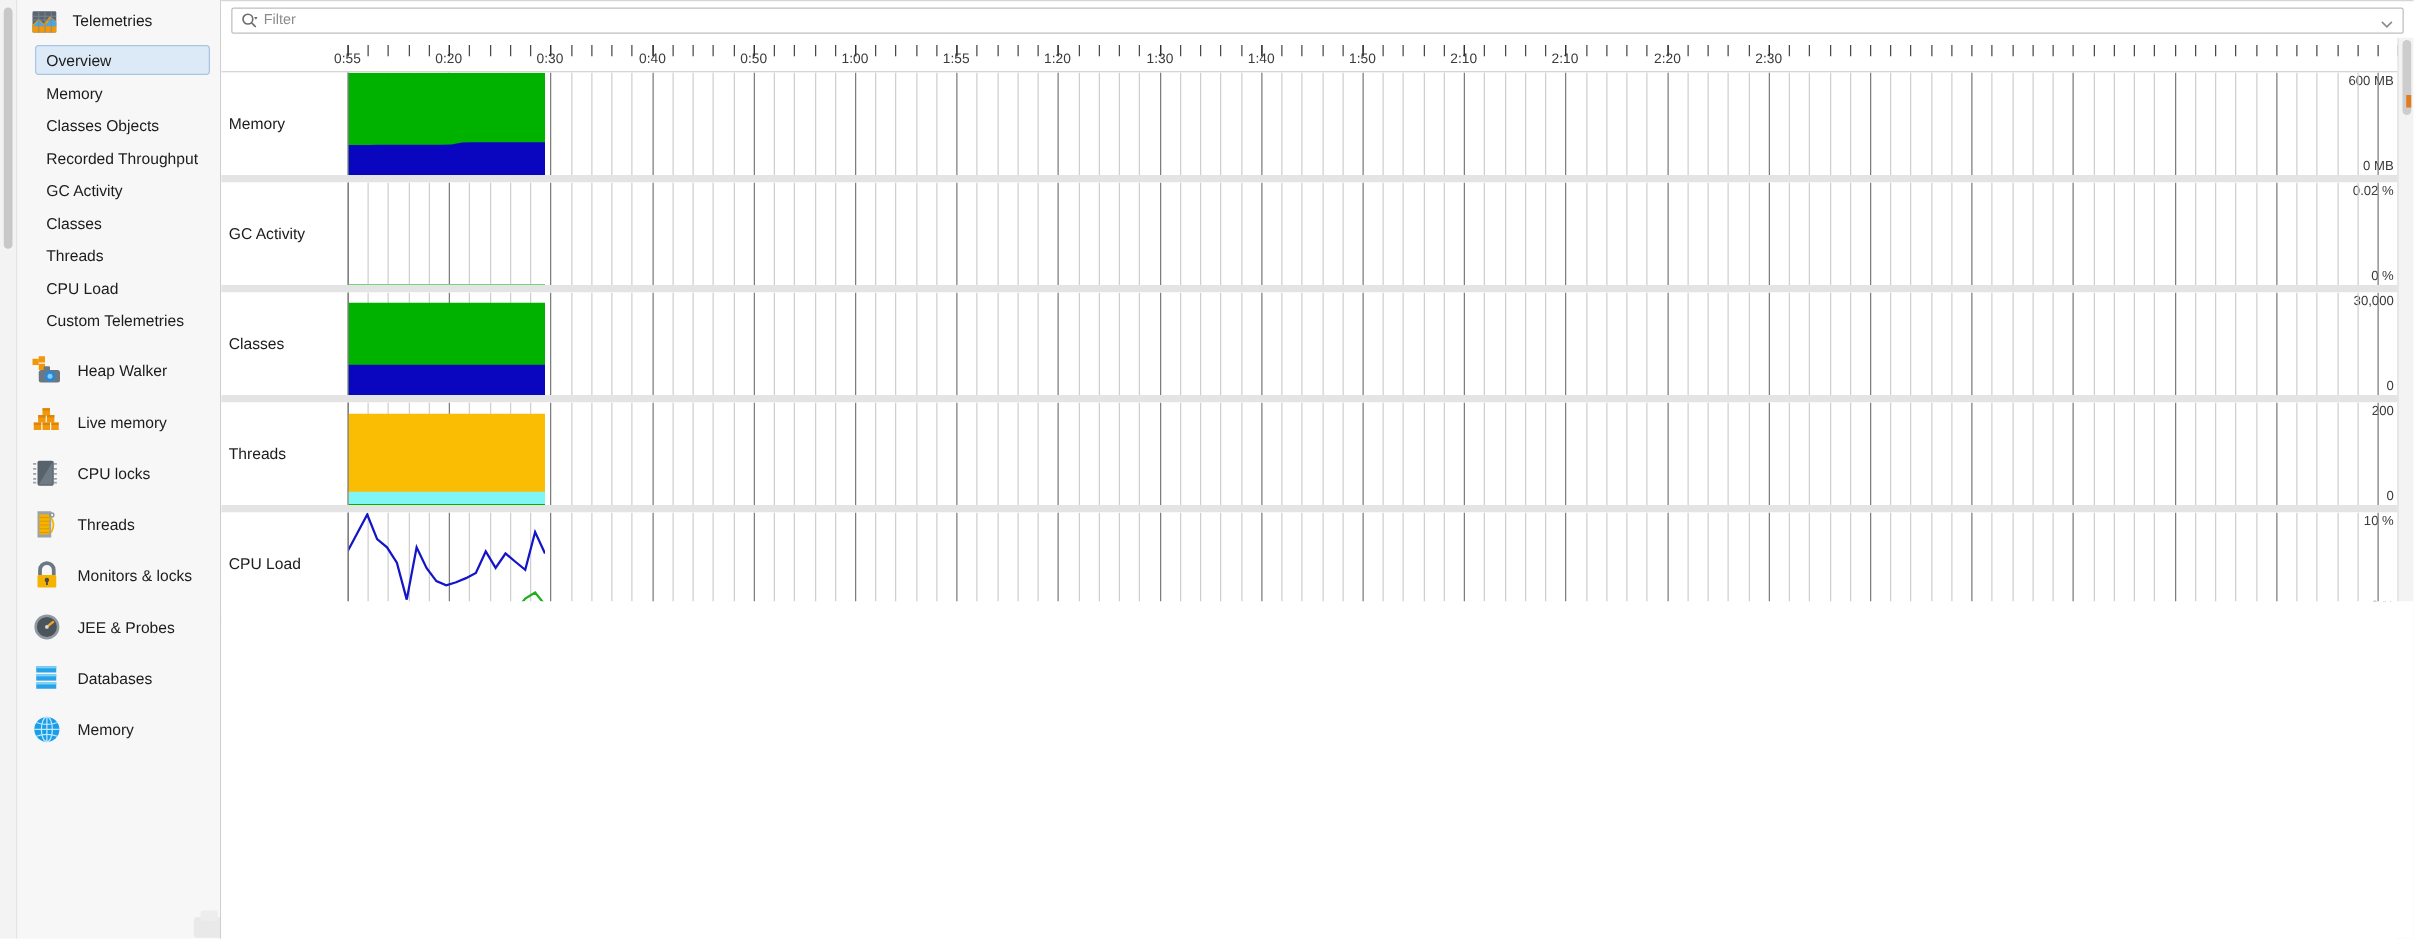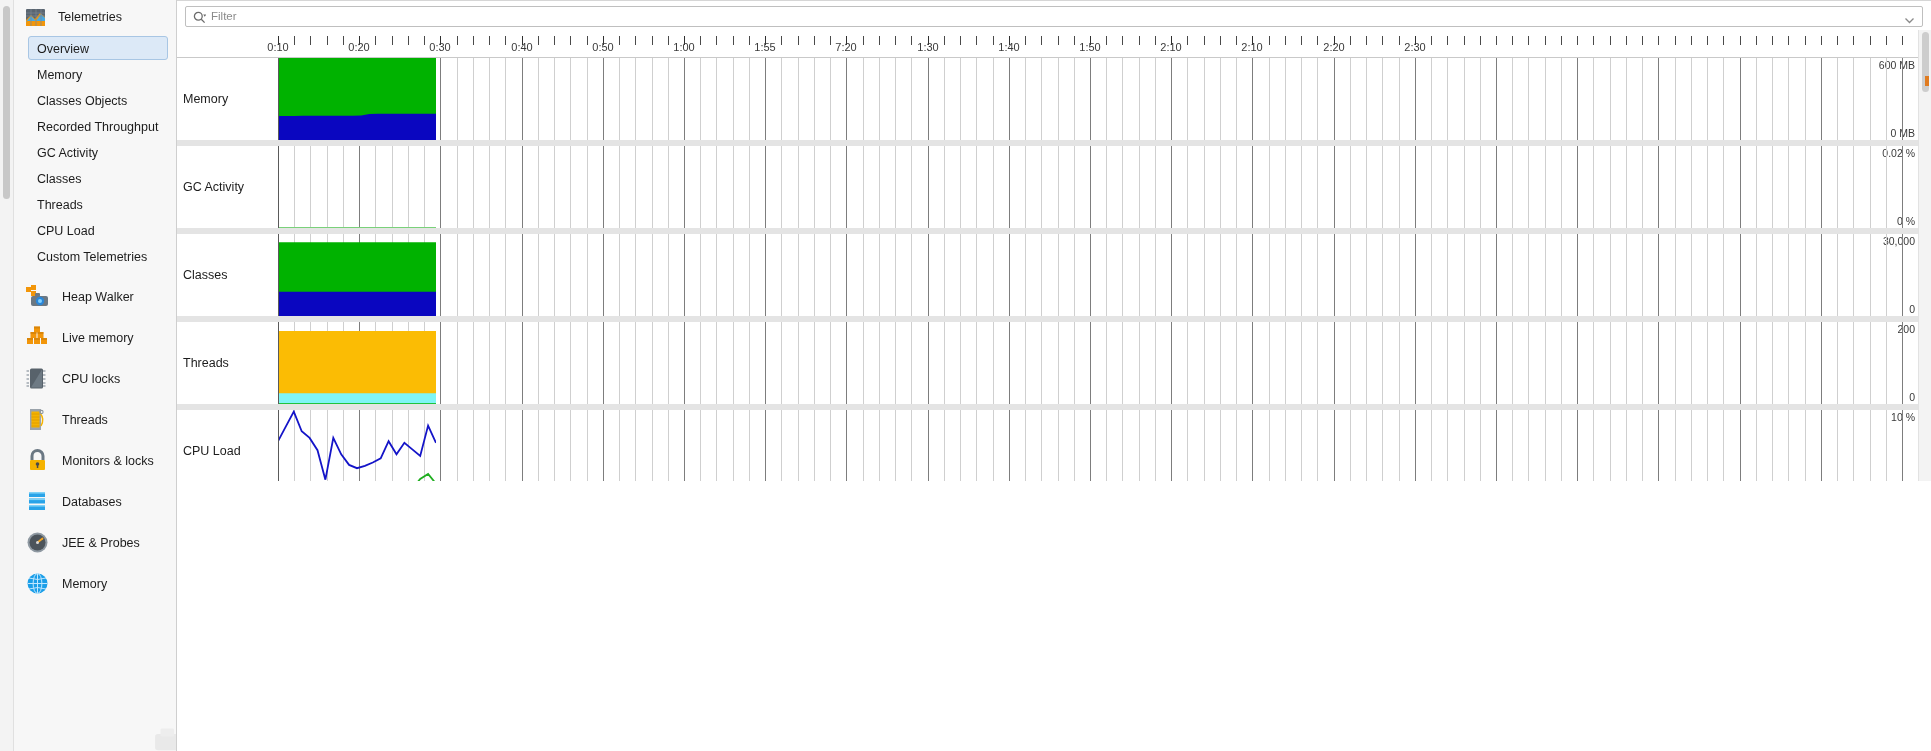--- a/index.html
+++ b/index.html
@@ -385,41 +385,41 @@
           <circle cx="12.5" cy="16" r="1.8" fill="#4a4a4a"></circle>
           <rect x="11.8" y="16" width="1.5" height="4" fill="#4a4a4a"></rect>
         </svg>
       </span>
       <span class="label">Monitors &amp; locks</span>
     </div>
 
     <div class="nav-main">
       <span class="ico">
         <svg viewBox="0 0 25 25" width="25" height="25">
+          <circle cx="12.5" cy="12.5" r="10" fill="#8f99a2"></circle>
+          <circle cx="12.5" cy="12.5" r="8" fill="#4c545b"></circle>
+          <path d="M12.5 12.5 L17.5 8.5" stroke="#f5a623" stroke-width="1.8" stroke-linecap="round"></path>
+          <circle cx="12.5" cy="12.5" r="1.5" fill="#d8d8d8"></circle>
+        </svg>
+      </span>
+      <span class="label">JEE &amp; Probes</span>
+    </div>
+
+    <div class="nav-main">
+      <span class="ico">
+        <svg viewBox="0 0 25 25" width="25" height="25">
           <rect x="4" y="3" width="16" height="5" fill="#29a3e8"></rect>
           <rect x="4" y="9.5" width="16" height="5" fill="#29a3e8"></rect>
           <rect x="4" y="16" width="16" height="5" fill="#29a3e8"></rect>
           <rect x="4" y="3" width="16" height="1.6" fill="#7fd2f7"></rect>
           <rect x="4" y="9.5" width="16" height="1.6" fill="#7fd2f7"></rect>
           <rect x="4" y="16" width="16" height="1.6" fill="#7fd2f7"></rect>
         </svg>
       </span>
       <span class="label">Databases</span>
-    </div>
-
-    <div class="nav-main">
-      <span class="ico">
-        <svg viewBox="0 0 25 25" width="25" height="25">
-          <circle cx="12.5" cy="12.5" r="10" fill="#8f99a2"></circle>
-          <circle cx="12.5" cy="12.5" r="8" fill="#4c545b"></circle>
-          <path d="M12.5 12.5 L17.5 8.5" stroke="#f5a623" stroke-width="1.8" stroke-linecap="round"></path>
-          <circle cx="12.5" cy="12.5" r="1.5" fill="#d8d8d8"></circle>
-        </svg>
-      </span>
-      <span class="label">JEE &amp; Probes</span>
     </div>
 
     <div class="nav-main">
       <span class="ico">
         <svg viewBox="0 0 25 25" width="25" height="25">
           <circle cx="12.5" cy="12.5" r="10" fill="#1a9ee8"></circle>
           <g stroke="#bfe7ff" stroke-width="1" fill="none">
             <ellipse cx="12.5" cy="12.5" rx="4.4" ry="10"></ellipse>
             <ellipse cx="12.5" cy="12.5" rx="9.2" ry="10" opacity="0"></ellipse>
             <line x1="2.6" y1="12.5" x2="22.4" y2="12.5"></line>
@@ -560,35 +560,35 @@
             <div class="axis-tick" style="left: 1611px;"></div>
             <div class="axis-tick" style="left: 1628px;"></div>
             <div class="axis-tick" style="left: 1644px;"></div>
             <div class="axis-tick" style="left: 1660px;"></div>
             <div class="axis-tick" style="left: 1676px;"></div>
             <div class="axis-tick" style="left: 1693px;"></div>
             <div class="axis-tick" style="left: 1709px;"></div>
             <div class="axis-tick" style="left: 1725px;"></div>
             <div class="axis-tick" style="left: 1741px;"></div>
             <div class="axis-tick major" style="left: 101px;"></div>
-            <div class="axis-label" style="left: 101px;">0:10</div>
+            <div class="axis-label" style="left: 101px;">0:55</div>
             <div class="axis-tick major" style="left: 182px;"></div>
             <div class="axis-label" style="left: 182px;">0:20</div>
             <div class="axis-tick major" style="left: 263px;"></div>
             <div class="axis-label" style="left: 263px;">0:30</div>
             <div class="axis-tick major" style="left: 345px;"></div>
             <div class="axis-label" style="left: 345px;">0:40</div>
             <div class="axis-tick major" style="left: 426px;"></div>
             <div class="axis-label" style="left: 426px;">0:50</div>
             <div class="axis-tick major" style="left: 507px;"></div>
             <div class="axis-label" style="left: 507px;">1:00</div>
             <div class="axis-tick major" style="left: 588px;"></div>
             <div class="axis-label" style="left: 588px;">1:55</div>
             <div class="axis-tick major" style="left: 669px;"></div>
-            <div class="axis-label" style="left: 669px;">7:20</div>
+            <div class="axis-label" style="left: 669px;">1:20</div>
             <div class="axis-tick major" style="left: 751px;"></div>
             <div class="axis-label" style="left: 751px;">1:30</div>
             <div class="axis-tick major" style="left: 832px;"></div>
             <div class="axis-label" style="left: 832px;">1:40</div>
             <div class="axis-tick major" style="left: 913px;"></div>
             <div class="axis-label" style="left: 913px;">1:50</div>
             <div class="axis-tick major" style="left: 994px;"></div>
             <div class="axis-label" style="left: 994px;">2:10</div>
             <div class="axis-tick major" style="left: 1075px;"></div>
             <div class="axis-label" style="left: 1075px;">2:10</div>

